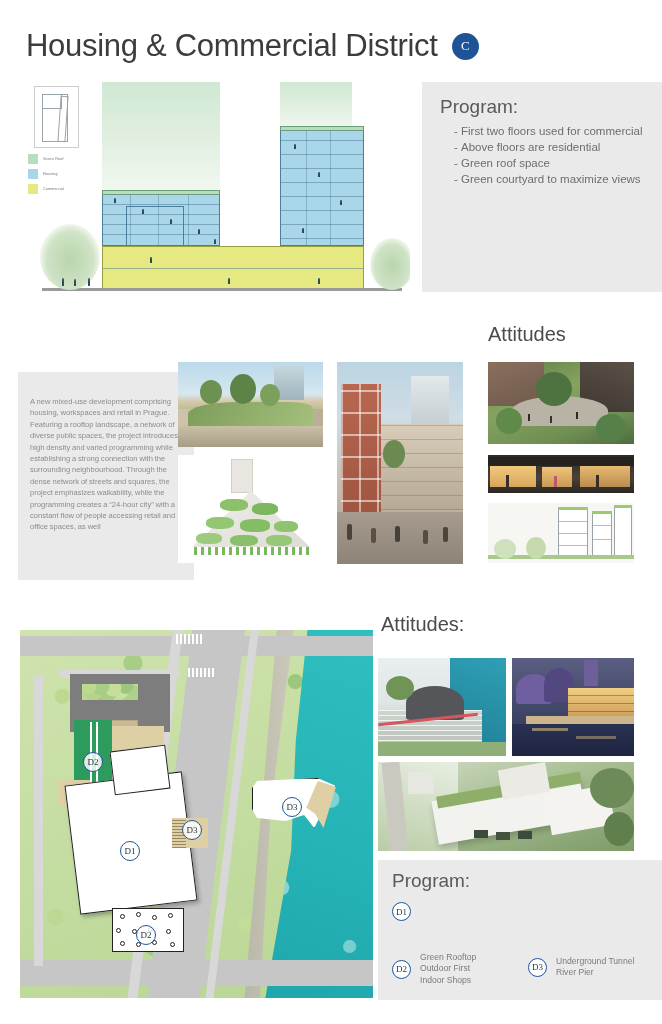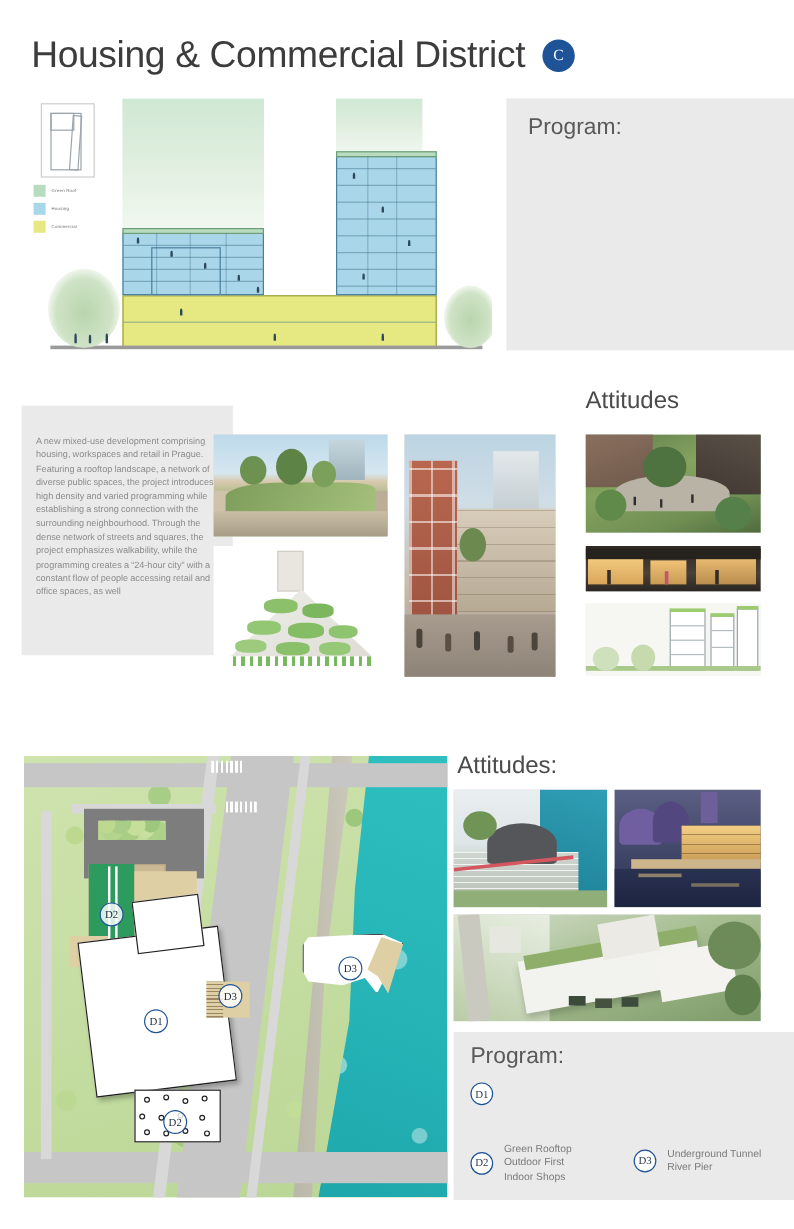--- a/index.html
+++ b/index.html
@@ -100,21 +100,21 @@
     font-size: 11.5px; line-height: 15px; color: #6d6d6d;
     position: relative; padding-left: 7px; margin-bottom: 1px; font-weight: 300;
   }
   .prog-list li:before { content: "-"; position: absolute; left: 0; top: 0; }
 
   
   #precedent-label { position: absolute; left: 24px; top: 323px; }
   #attitudes-label-c { position: absolute; left: 488px; top: 323px; }
 
   #precedent-text {
-    left: 18px; top: 338px; width: 176px; height: 208px;
+    left: 18px; top: 372px; width: 176px; height: 208px;
     padding: 24px 10px 0 12px;
   }
   #precedent-text p {
     font-size: 7.6px; line-height: 11.4px; color: #8c8c8c; font-weight: 300;
     text-align: left; word-spacing: -0.3px;
   }
 
   .photo { position: absolute; overflow: hidden; background: #dcdcdc; }
 
   
@@ -128,21 +128,21 @@
   #att-c1 { left: 488px; top: 362px; width: 146px; height: 82px; }
   #att-c2 { left: 488px; top: 455px; width: 146px; height: 38px; }
   #att-c3 { left: 488px; top: 503px; width: 146px; height: 60px; background: #f4f5f1; }
 
   
   #section-d { position: absolute; left: 0; top: 570px; width: 662px; height: 454px; }
   #title-d { position: absolute; left: 26px; top: 12px; }
 
   #siteplan { position: absolute; left: 20px; top: 60px; width: 353px; height: 368px; overflow: hidden; }
 
-  #attitudes-label-d { position: absolute; left: 381px; top: 57px; }
+  #attitudes-label-d { position: absolute; left: 381px; top: 43px; }
 
   #att-d1 { left: 378px; top: 88px; width: 128px; height: 98px; }
   #att-d2 { left: 512px; top: 88px; width: 122px; height: 98px; }
   #att-d3 { left: 378px; top: 192px; width: 256px; height: 89px; }
 
   #program-d { left: 378px; top: 290px; width: 284px; height: 140px; padding: 10px 0 0 14px; }
   #program-d .panel-title { font-size: 19px; margin-bottom: 10px; }
 
   .prog-entry { position: absolute; display: flex; align-items: center; gap: 9px; }
   .circ {
@@ -283,20 +283,26 @@
     <div class="ground" style="left:24px;top:206px;width:360px;"></div>
     <div class="tree" style="left:22px;top:142px;width:60px;height:66px;"></div>
     <div class="tree" style="left:352px;top:156px;width:44px;height:52px;"></div>
     <div class="figure" style="left:44px;top:196px;width:2px;height:8px;"></div>
     <div class="figure" style="left:56px;top:197px;width:2px;height:7px;"></div>
     <div class="figure" style="left:70px;top:196px;width:2px;height:8px;"></div>
   </div>
 
   <div id="program-c" class="panel-grey">
     <div class="panel-title">Program:</div>
+    <ul class="prog-list">
+      <li>First two floors used for commercial</li>
+      <li>Above floors are residential</li>
+      <li>Green roof space</li>
+      <li>Green courtyard to maximize views</li>
+    </ul>
   </div>
 
   <div id="attitudes-label-c" class="sub-heading">Attitudes</div>
 
   <div id="precedent-text" class="panel-grey">
     <p>A new mixed-use development comprising housing, workspaces and retail in Prague. Featuring a rooftop landscape, a network of diverse public spaces, the project introduces high density and varied programming while establishing a strong connection with the surrounding neighbourhood. Through the dense network of streets and squares, the project emphasizes walkability, while the programming creates a “24-hour city” with a constant flow of people accessing retail and office spaces, as well</p>
   </div>
 
   <div id="prec-p1" class="photo">
     <div style="position:absolute;inset:0;background:linear-gradient(to bottom,#bcd9ea 0%,#d6e7f0 38%,#d8c9ae 46%,#8fae6c 70%,#6f9450 100%);"></div>

